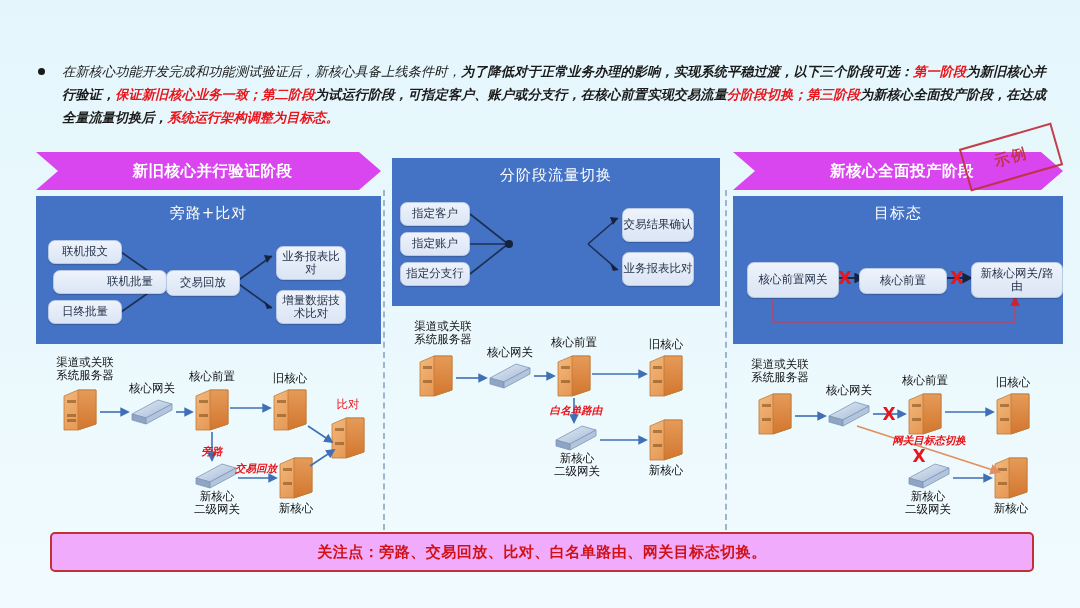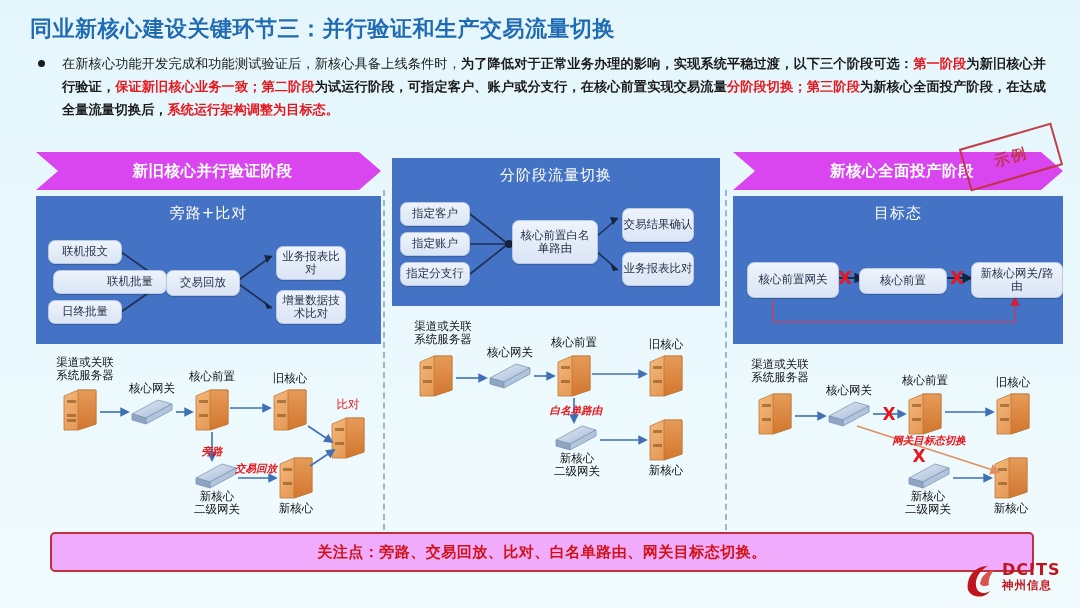--- a/index.html
+++ b/index.html
@@ -13,21 +13,21 @@
 
   
   .title{
     position:absolute;left:30px;top:14px;
     font-size:22px;font-weight:bold;color:#1F6CB5;
     letter-spacing:.5px;white-space:nowrap;
     text-shadow:0 1px 0 rgba(255,255,255,.6);
   }
 
   
-  .bulletwrap{position:absolute;left:36px;top:52px;width:1010px;}
+  .bulletwrap{position:absolute;left:36px;top:60px;width:1010px;font-style:italic;}
   .bullet-dot{
     position:absolute;left:2px;top:8px;width:7px;height:7px;border-radius:50%;
     background:#1a1a1a;
   }
   .para{
     margin-left:26px;font-size:13.2px;line-height:23px;color:#1a1a1a;
     text-align:justify;
   }
   .red{color:#E8151B;font-weight:bold;}
 
@@ -104,21 +104,20 @@
   .logo{position:absolute;left:962px;top:560px;width:112px;height:42px;}
   .logo-text{position:absolute;left:40px;top:1px;}
   .logo-en{color:#C0151C;font-size:16px;font-weight:bold;letter-spacing:1px;line-height:17px;}
   .logo-cn{color:#C0151C;font-size:11.5px;font-weight:bold;letter-spacing:1px;line-height:14px;}
 </style>
 </head>
 <body>
 
 <div class="slide">
 
-  <div class="title">同业新核心建设关键环节三：并行验证和生产交易流量切换</div>
 
   <div class="bulletwrap">
     <span class="bullet-dot"></span>
     <div class="para" id="para"><span>在新核心功能开发完成和功能测试验证后，新核心具备上线条件时，</span><span style="font-weight: bold;">为了降低对于正常业务办理的影响，实现系统平稳过渡，以下三个阶段可选：</span><span class="red">第一阶段</span><span style="font-weight: bold;">为新旧核心并行验证，</span><span class="red">保证新旧核心业务一致；</span><span class="red">第二阶段</span><span style="font-weight: bold;">为试运行阶段，可指定客户、账户或分支行，在核心前置实现交易流量</span><span class="red">分阶段切换；</span><span class="red">第三阶段</span><span style="font-weight: bold;">为新核心全面投产阶段，在达成全量流量切换后，</span><span class="red">系统运行架构调整为目标态。</span></div>
   </div>
 
   <div class="stamp">示例</div>
 
   <div class="cols">
 
@@ -262,21 +261,20 @@
             <path d="M196,52 L226,78"></path>
           </g>
           <circle cx="117" cy="52" r="4" fill="#16233d"></circle>
           <polygon points="226,26 218,25 221,33" fill="#16233d"></polygon>
           <polygon points="226,78 218,71 221,79" fill="#16233d"></polygon>
         </svg>
 
         <div class="nodebox" style="left:8px;top:44px;width:68px;height:22px;">指定客户</div>
         <div class="nodebox" style="left:8px;top:74px;width:68px;height:22px;">指定账户</div>
         <div class="nodebox" style="left:8px;top:104px;width:68px;height:22px;">指定分支行</div>
-        <div class="nodebox" style="left:120px;top:62px;width:76px;height:42px;padding:0 4px;">核心前置白名单路由</div>
         <div class="nodebox" style="left:230px;top:50px;width:70px;height:32px;">交易结果确认</div>
         <div class="nodebox" style="left:230px;top:94px;width:70px;height:32px;">业务报表比对</div>
       </div>
 
       <div class="servers">
         <svg viewBox="0 0 328 176" style="position:absolute;left:0;top:0;width:328px;height:176px;">
           <g>
             <g transform="translate(28,44)">
               <polygon points="0,6 14,0 32,0 32,34 14,40 0,40" fill="url(#srvA)" stroke="#c07a35" stroke-width=".8"></polygon>
               <polygon points="14,0 32,0 32,34 14,40" fill="url(#srvB)" stroke="#c07a35" stroke-width=".8"></polygon>
@@ -427,24 +425,14 @@
         <div class="svr-label red" style="left:148px;top:84px;width:96px;">网关目标态切换</div>
         <div class="svr-label" style="left:156px;top:140px;width:78px;white-space:pre-line;">新核心
 二级网关</div>
         <div class="svr-label" style="left:246px;top:152px;width:64px;">新核心</div>
       </div>
     </div>
   </div>
 
   <div class="callout">关注点：旁路、交易回放、比对、白名单路由、网关目标态切换。</div>
 
-  <div class="logo">
-    <svg width="40" height="40" viewBox="0 0 40 40">
-      <path d="M6,30 C4,18 12,6 26,6 C18,10 13,18 14,26 C15,33 22,35 28,31 C24,38 10,39 6,30 Z" fill="#C0151C"></path>
-      <path d="M18,24 C19,16 25,11 32,10 C28,15 26,20 27,25 C22,27 20,26 18,24 Z" fill="#D9534F"></path>
-    </svg>
-    <div class="logo-text">
-      <div class="logo-en">DCITS</div>
-      <div class="logo-cn">神州信息</div>
-    </div>
-  </div>
 
 </div>
 
 </body></html>

